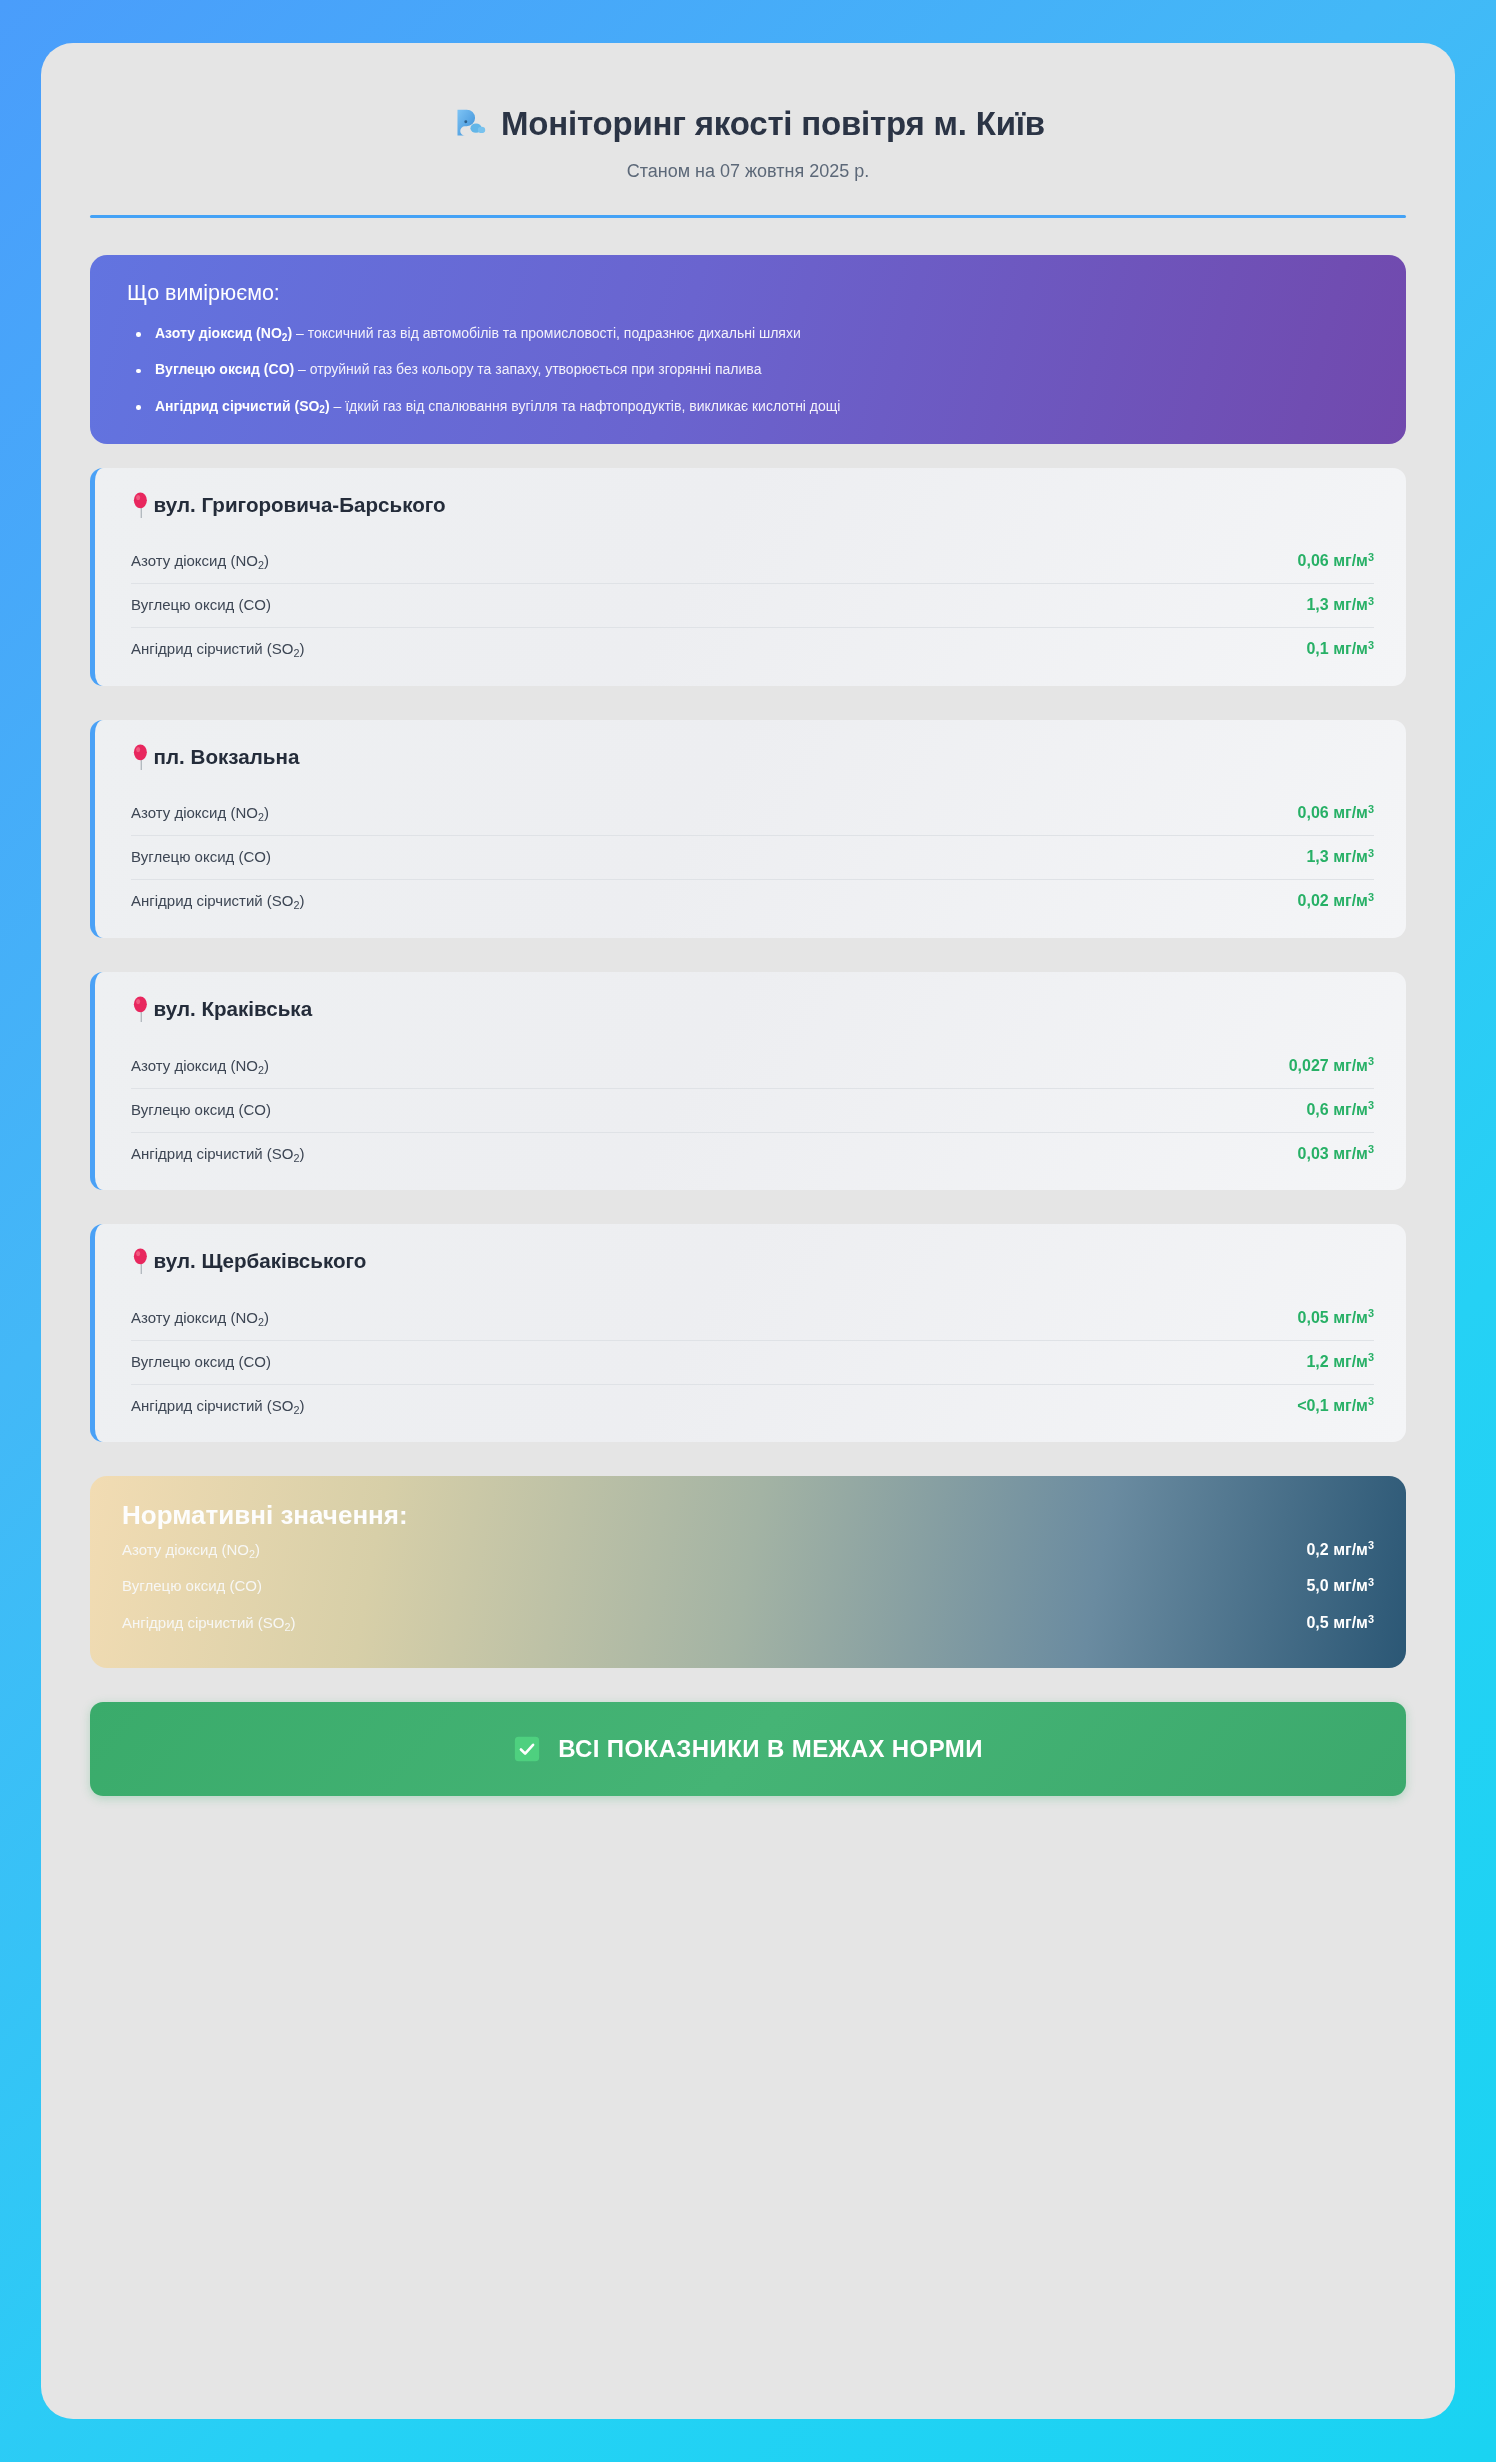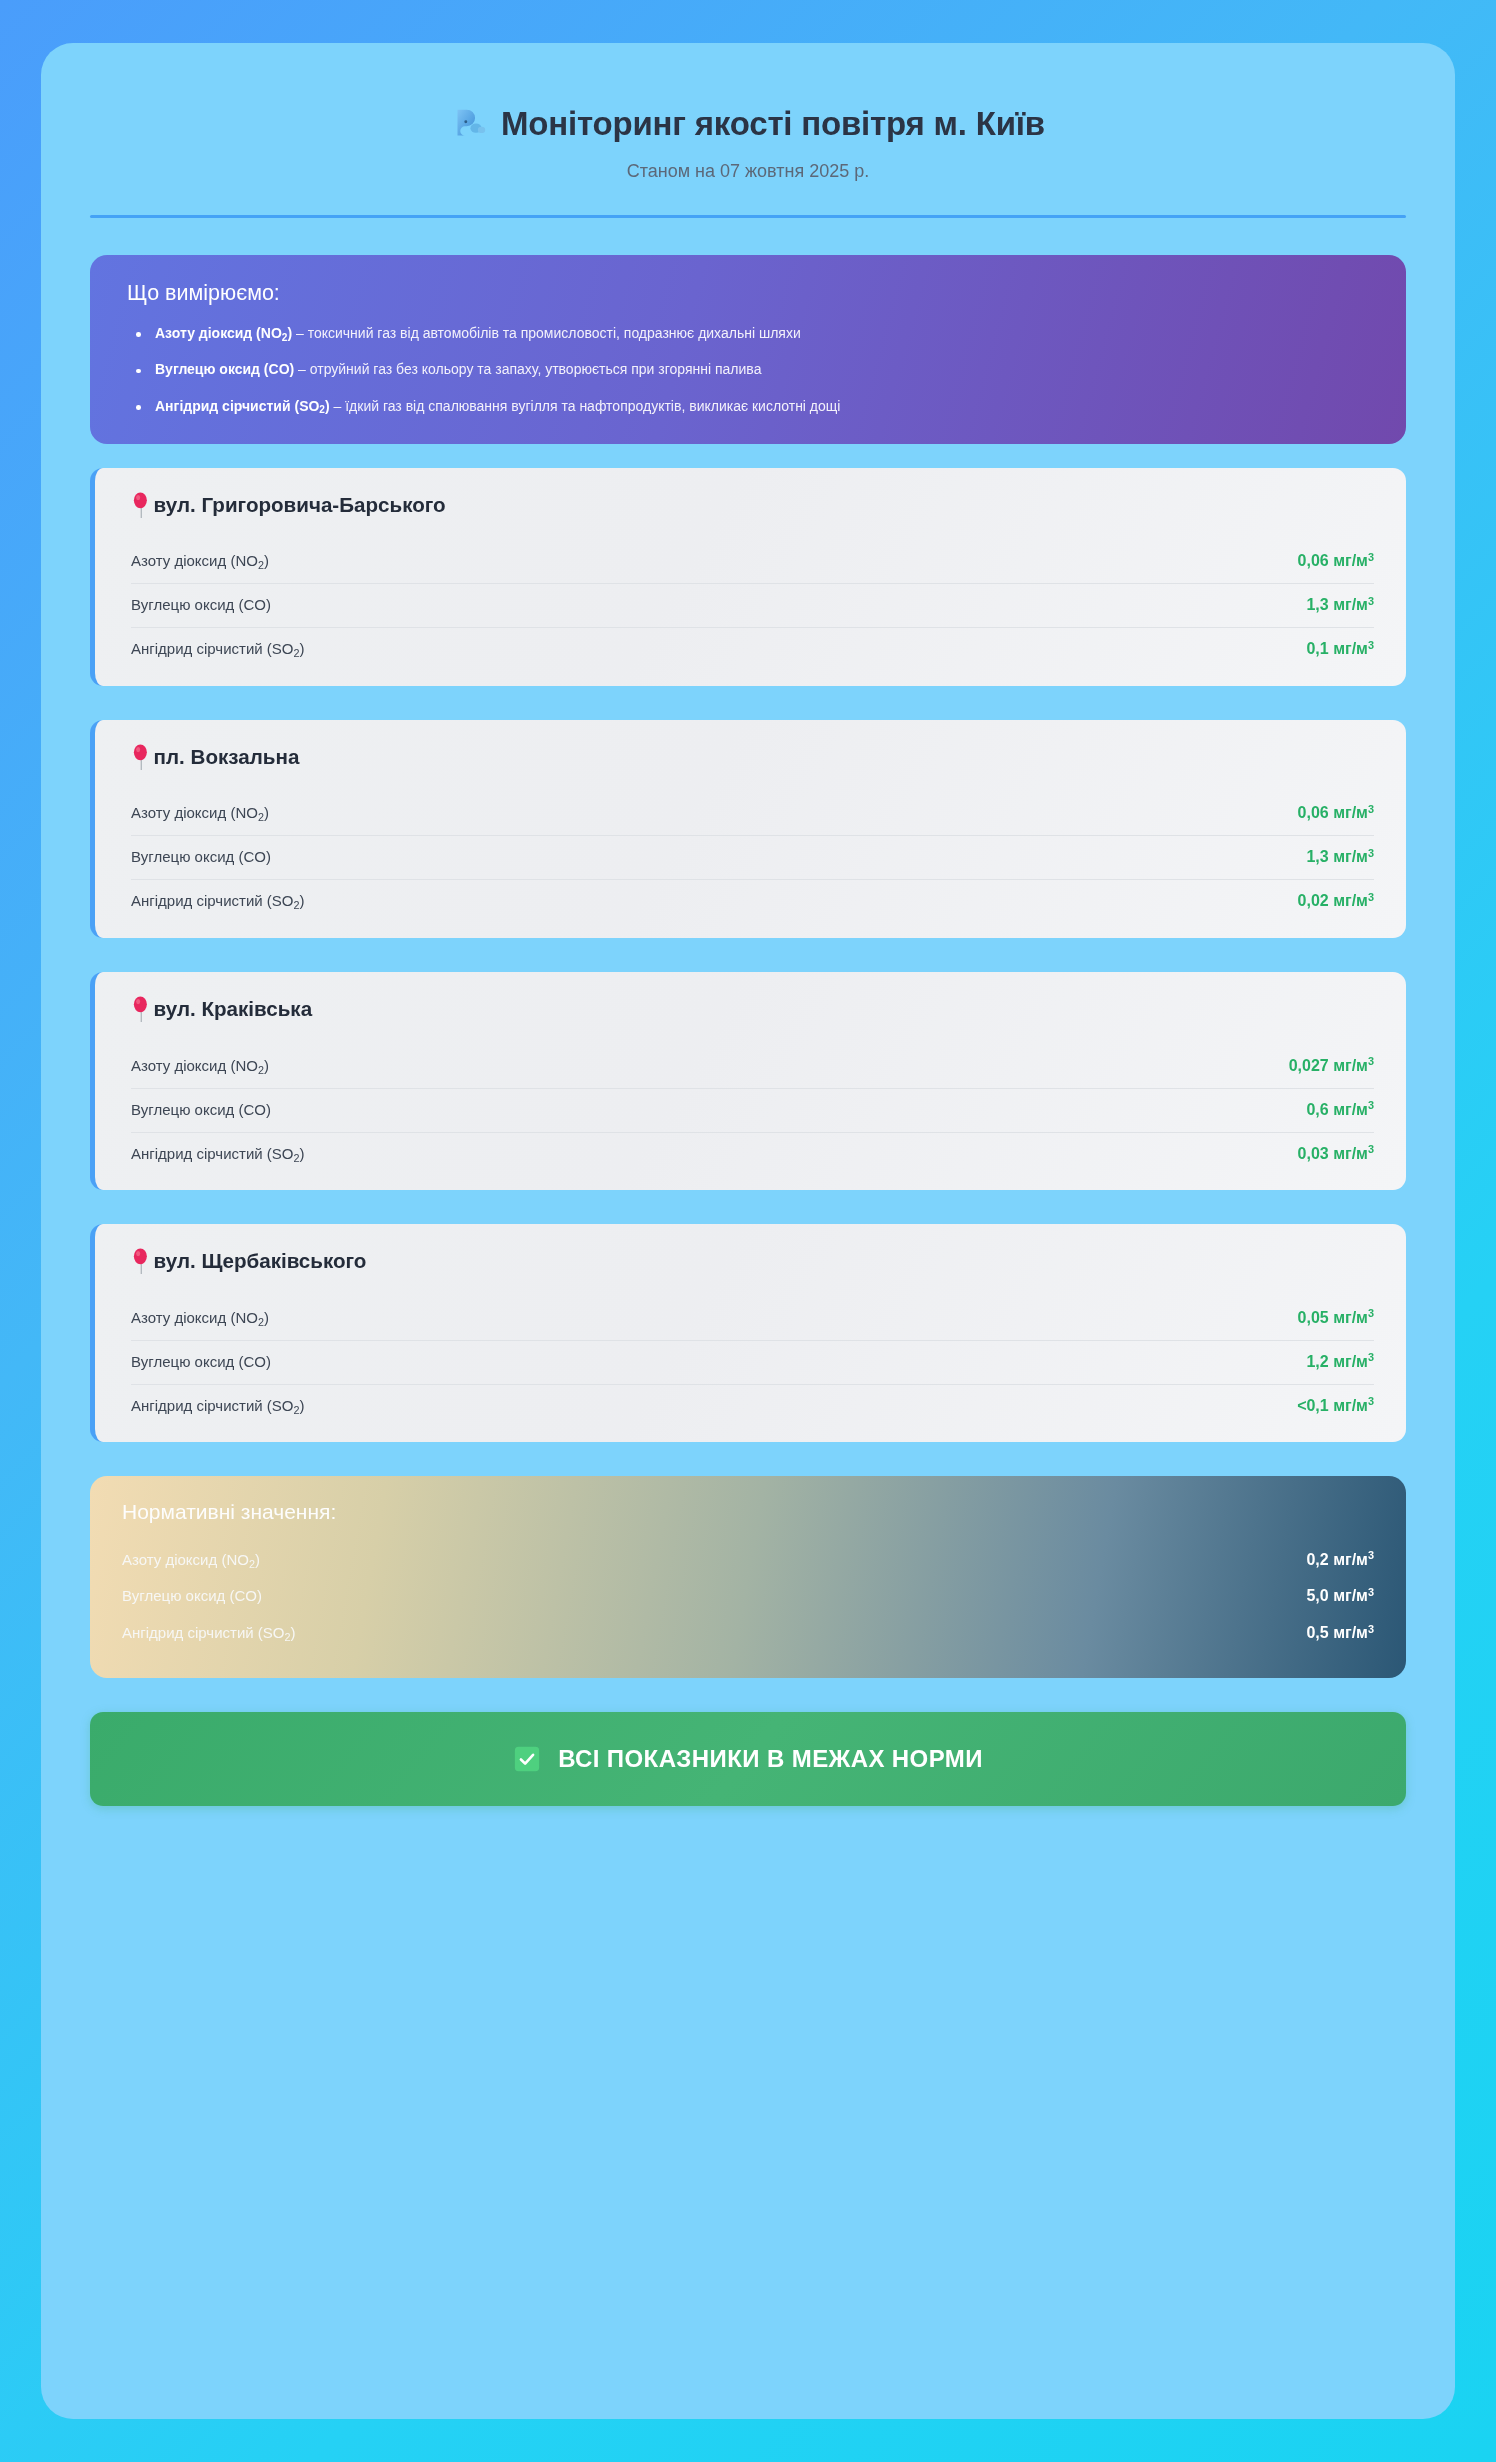--- a/index.html
+++ b/index.html
@@ -14,21 +14,21 @@
     font-family: "Liberation Sans", "DejaVu Sans", sans-serif;
     background: linear-gradient(135deg, #4a9dfb 0%, #43b8f7 35%, #25d1f5 70%, #1ad3f2 100%);
     padding: 43px 41px 43px 41px;
     overflow: hidden;
   }
 
   
   .sheet {
     width: 100%;
     height: 100%;
-    background: #7dd3fc;
+    background: #e5e5e5;
     border-radius: 32px;
     padding: 41px 49px 37px 49px;
     position: relative;
     overflow: hidden;
   }
 
   
   .header { text-align: center; padding-top: 20.6px; }
 
   .title-row {
@@ -162,23 +162,22 @@
   
   .norms-panel {
     margin-top: 34px;
     background: linear-gradient(100deg, #f2dcb3 0%, #d7cfa8 22%, #a3b3a4 50%, #6a8ba0 76%, #2b5775 100%);
     border-radius: 17px;
     padding: 24px 32px 26px 32px;
     color: #ffffff;
   }
 
   .norms-title {
-    font-size: 21px;
-    font-weight: normal;
-    margin-bottom: 17px;
+    font-size: 26px;
+    font-weight: bold;
     color: #fdfdfd;
   }
 
   .norm-row {
     display: flex;
     align-items: baseline;
     justify-content: space-between;
     padding: 9.4px 0 9.4px 0;
   }
 

